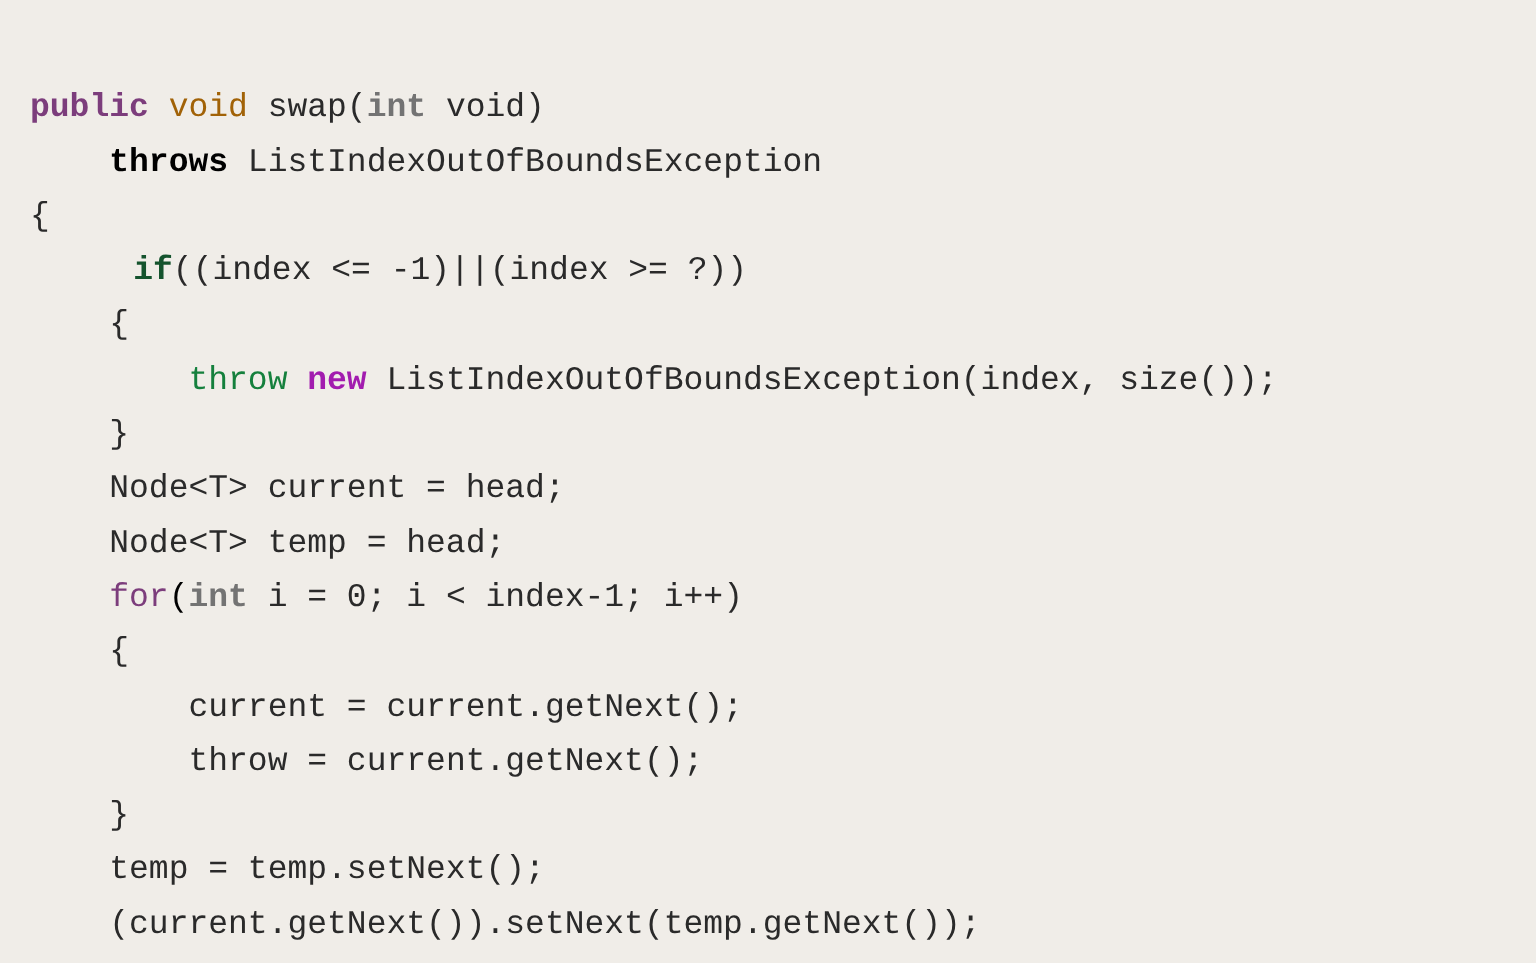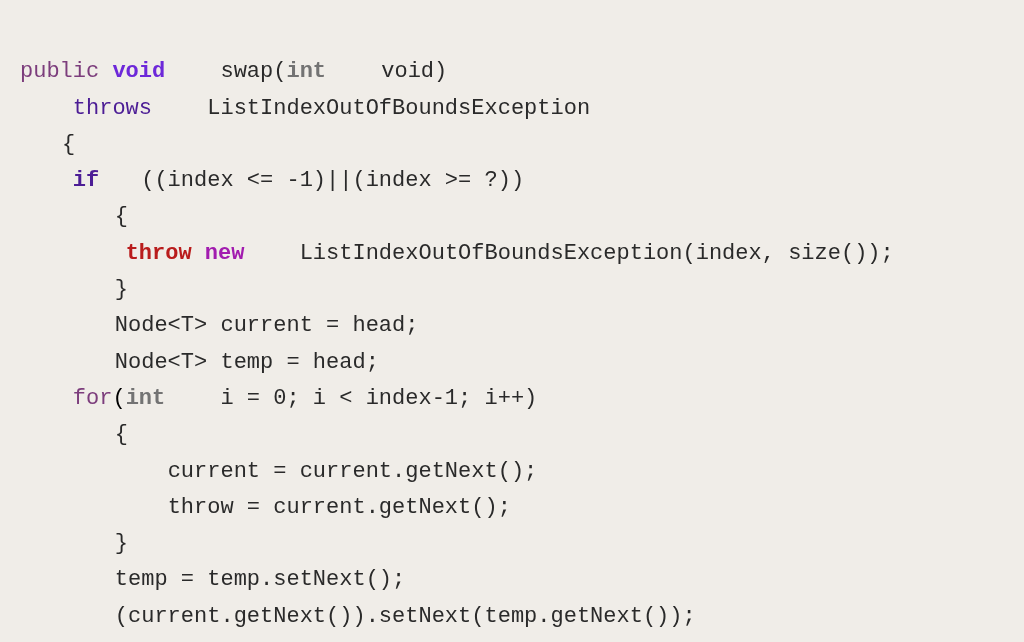--- a/index.html
+++ b/index.html
@@ -17,30 +17,30 @@
       width: 1024px;
       min-height: 642px;
       overflow: hidden;
     }
 
     .code-block {
       padding: 0 20px;
       white-space: pre;
     }
 
-    .kw-public { color: #7c3d7c; font-weight: normal; }
-    .kw-void   { color: #6d28d9; font-weight: bold; }
-    .kw-throws { color: #4c1d95; font-weight: normal; text-align: right; }
-    .kw-throw  { color: #b91c1c; font-weight: bold; }
+    .kw-public { color: #7c3d7c; font-weight: bold; }
+    .kw-void   { color: #a16207; font-weight: normal; }
+    .kw-throws { color: #000000; font-weight: bold; text-align: right; }
+    .kw-throw  { color: #15803d; font-weight: normal; }
     .kw-new    { color: #a21caf; font-weight: bold; }
     .kw-for    { color: #7c3d7c; font-weight: normal; }
     .kw-int    { color: #737373; font-weight: bold; }
-    .kw-if     { color: #4c1d95; font-weight: bold; }
+    .kw-if     { color: #14532d; font-weight: bold; margin-left: 16px; }
 
-    .normal    { color: #2a2a2a; margin-left: 42px; }
+    .normal    { color: #2a2a2a; }
   </style>
 </head>
 <body>
 
 <div class="code-block">
 <span><span class="kw-public">public</span> <span class="kw-void">void</span><span class="normal"> swap(</span><span class="kw-int">int</span><span class="normal"> void)</span></span>
 <span>    <span class="kw-throws">throws</span><span class="normal"> ListIndexOutOfBoundsException</span></span>
 <span><span class="normal">{</span></span>
 <span>    <span class="kw-if">if</span><span class="normal">((index &lt;= -1)||(index &gt;= ?))</span></span>
 <span>    <span class="normal">{</span></span>

